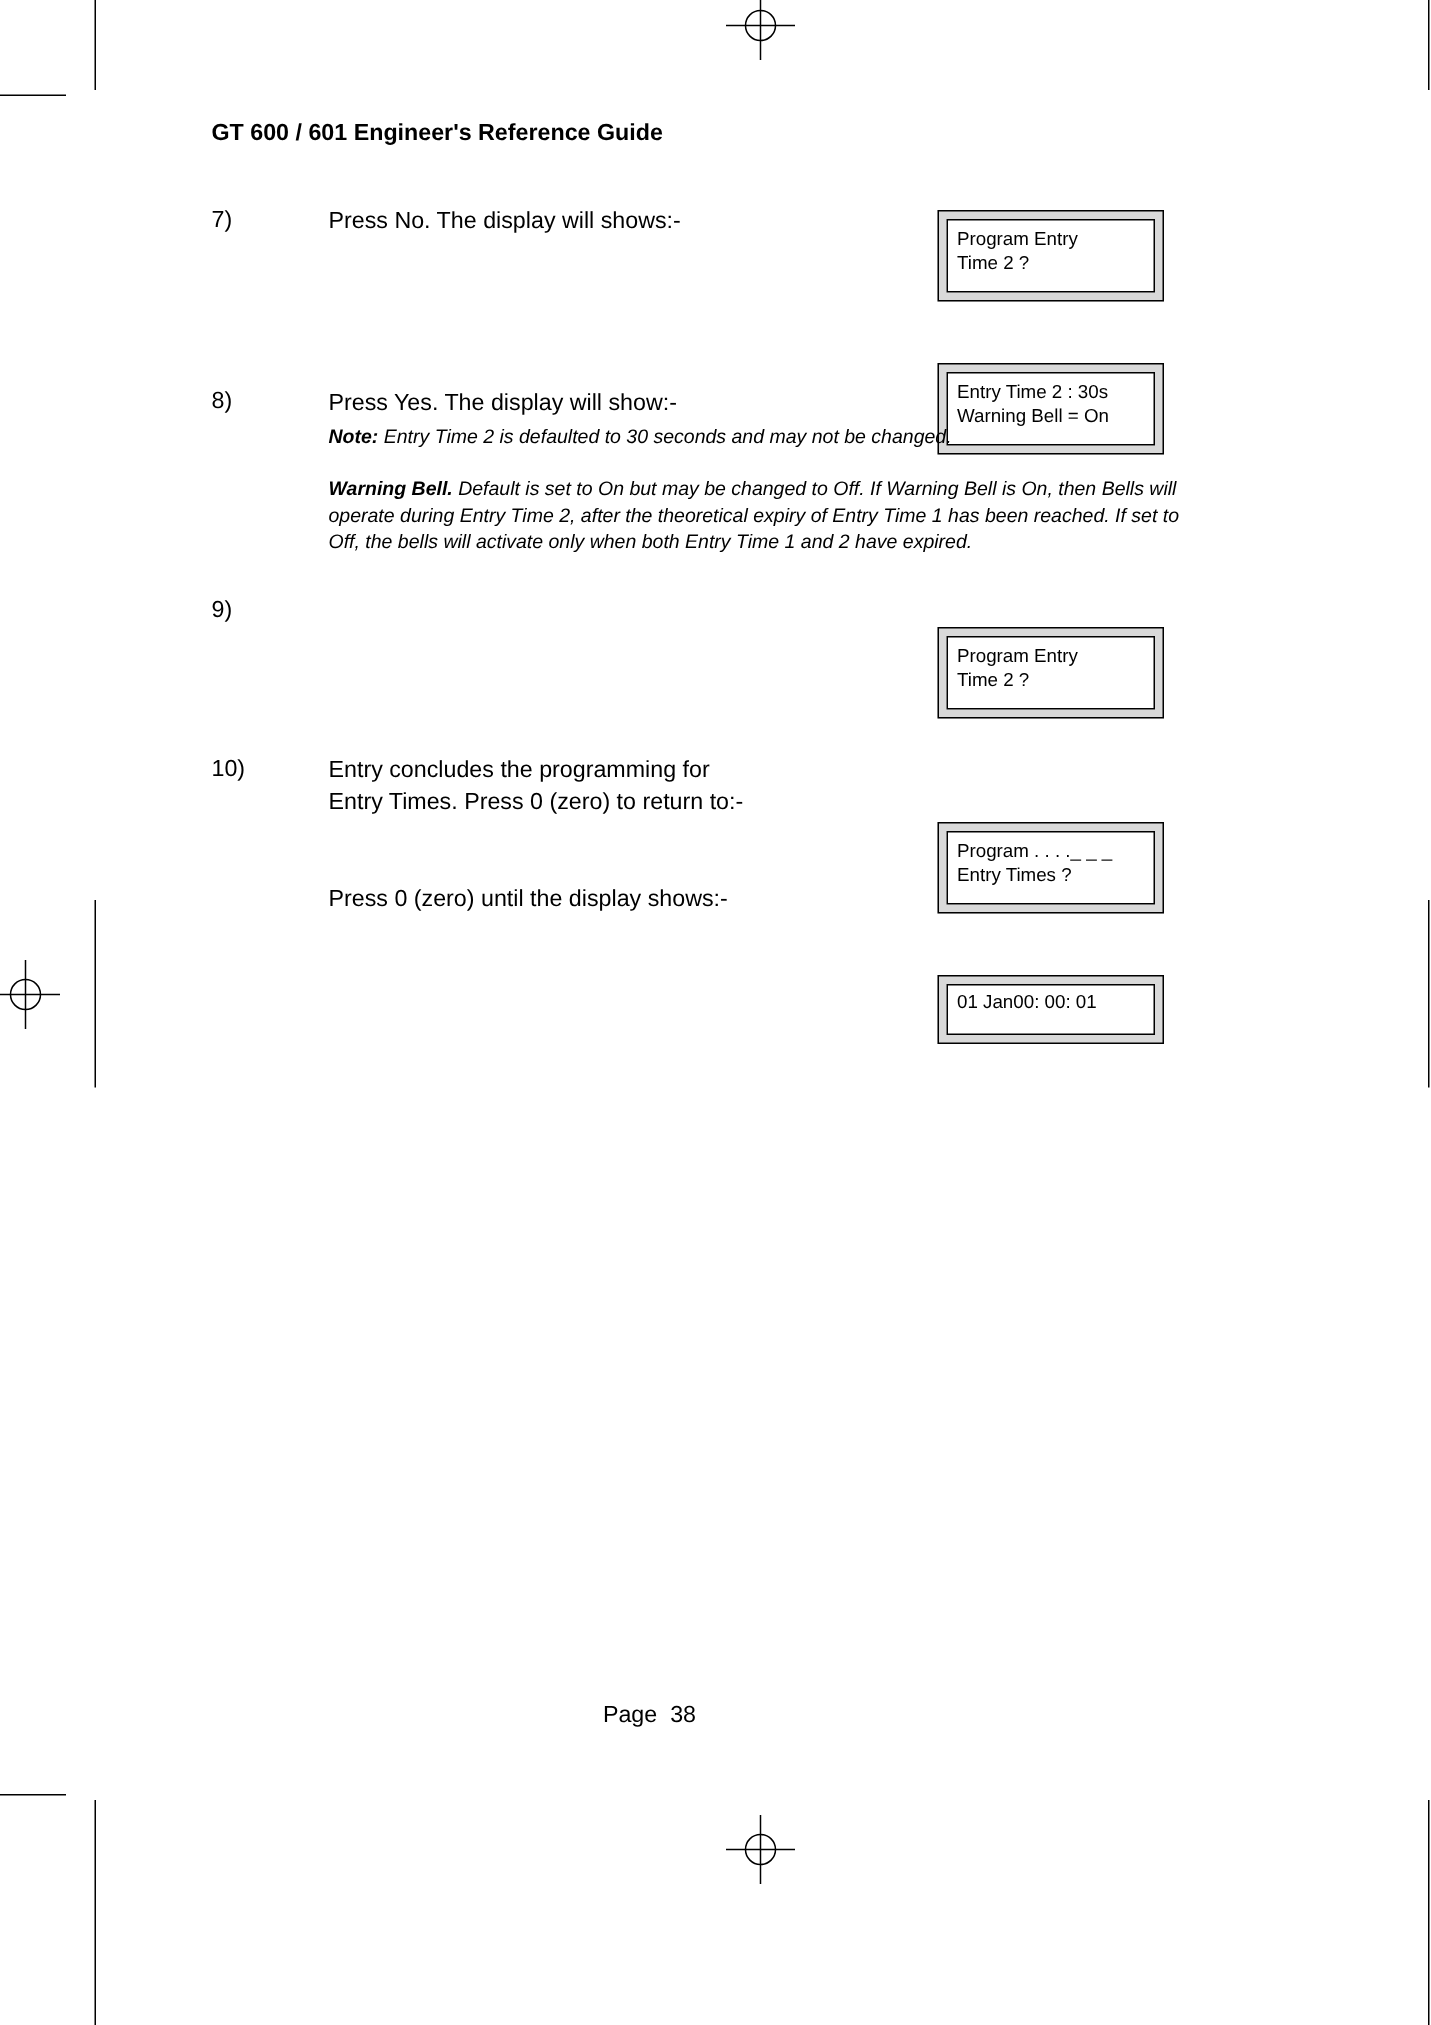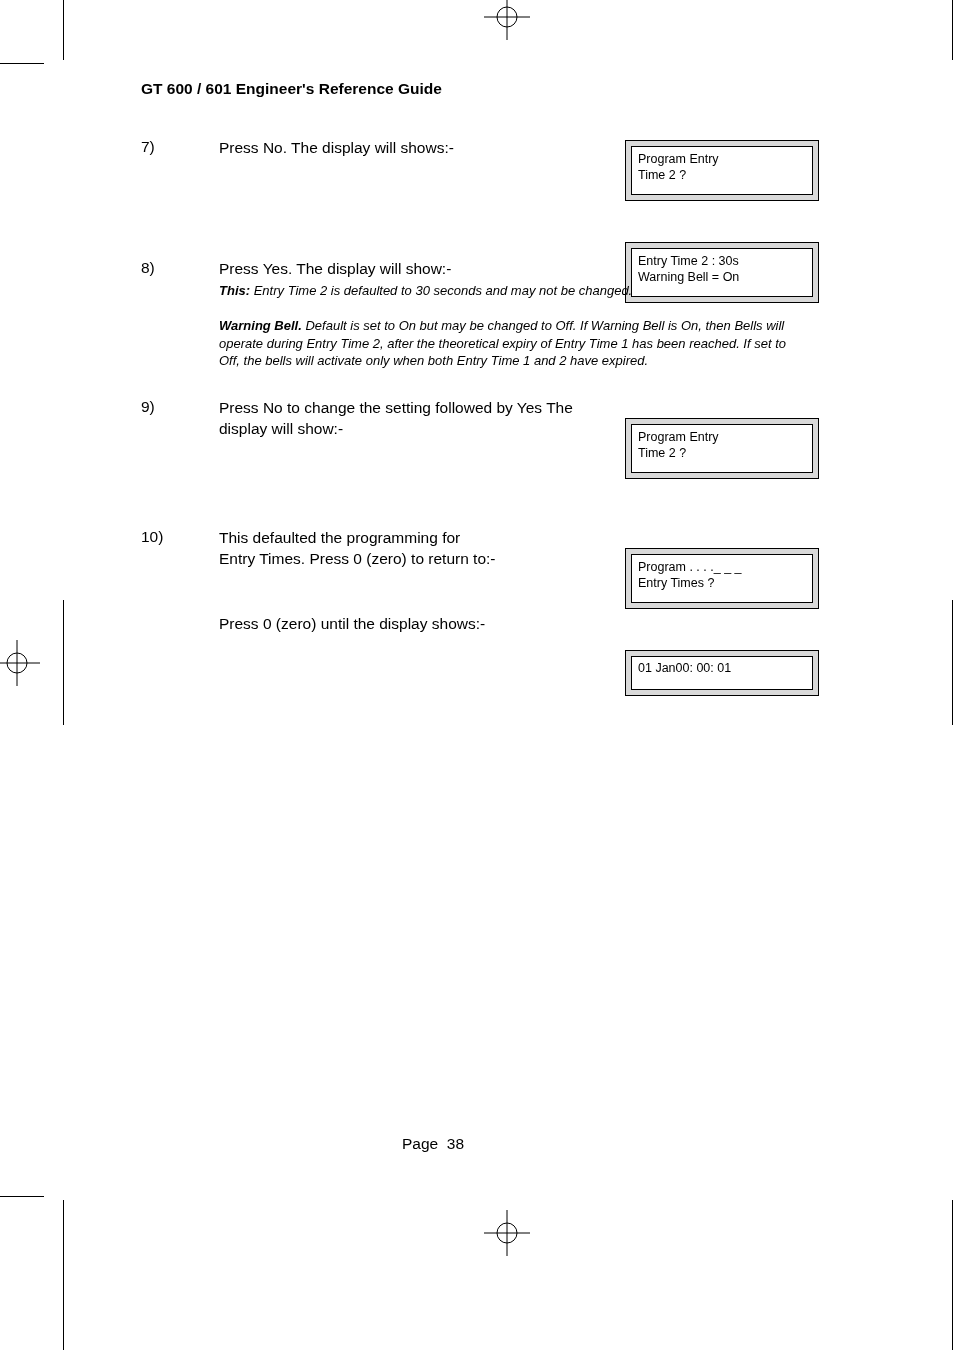--- a/index.html
+++ b/index.html
@@ -62,21 +62,21 @@
     margin: 18px 0 28px 78px;
     width: 585px;
   }
   .warning-block .label { font-weight: bold; margin-top: 24px; }
 
   .lcd-box {
     position: absolute;
     border: 1px solid #000;
     padding: 5px;
     background: #d9d9d9;
-    width: 194px;
+    width: 151px;
     box-sizing: border-box;
   }
   .lcd-inner {
     border: 1px solid #000;
     background: #fff;
     padding: 4px 6px 10px 6px;
     font-size: 12.5px;
     line-height: 1.3;
     min-height: 34px;
     box-sizing: border-box;
@@ -177,38 +177,37 @@
   <div class="step" style="margin-bottom:100px;">
     <div class="step-num">7)</div>
     <div class="step-body">Press No. The display will shows:-</div>
   </div>
 
   <div class="step" style="margin-bottom:0;">
     <div class="step-num">8)</div>
     <div class="step-body">
       <div>Press Yes. The display will show:-</div>
       <div class="note">
-        <span class="label">This:</span><span> Entry Time 2 is defaulted to 30 seconds and may not be changed.</span>
+        <span class="label">Note:</span><span> Entry Time 2 is defaulted to 30 seconds and may not be changed.</span>
       </div>
     </div>
   </div>
 
   <div class="warning-block">
     <span class="label">Warning Bell.</span><span> Default is set to On but may be changed to Off. If Warning Bell is On, then Bells will operate during Entry Time 2, after the theoretical expiry of Entry Time 1 has been reached. If set to Off, the bells will activate only when both Entry Time 1 and 2 have expired.</span>
   </div>
 
   <div class="step" style="margin-bottom:88px;">
     <div class="step-num">9)</div>
-    <div class="step-body" style="max-width:390px;">Press No to change the setting followed by Yes The display will show:-</div>
   </div>
 
   <div class="step">
     <div class="step-num">10)</div>
     <div class="step-body">
-      <div>This defaulted the programming for</div>
+      <div>Entry concludes the programming for</div>
       <div>Entry Times. Press 0 (zero) to return to:-</div>
       <div style="height:22px;"></div>
       <div style="height:22px;"></div>
       <div>Press 0 (zero) until the display shows:-</div>
     </div>
   </div>
 </div>
 
 <div class="page-num">
   <span>Page</span>&nbsp;&nbsp;<span>38</span>

